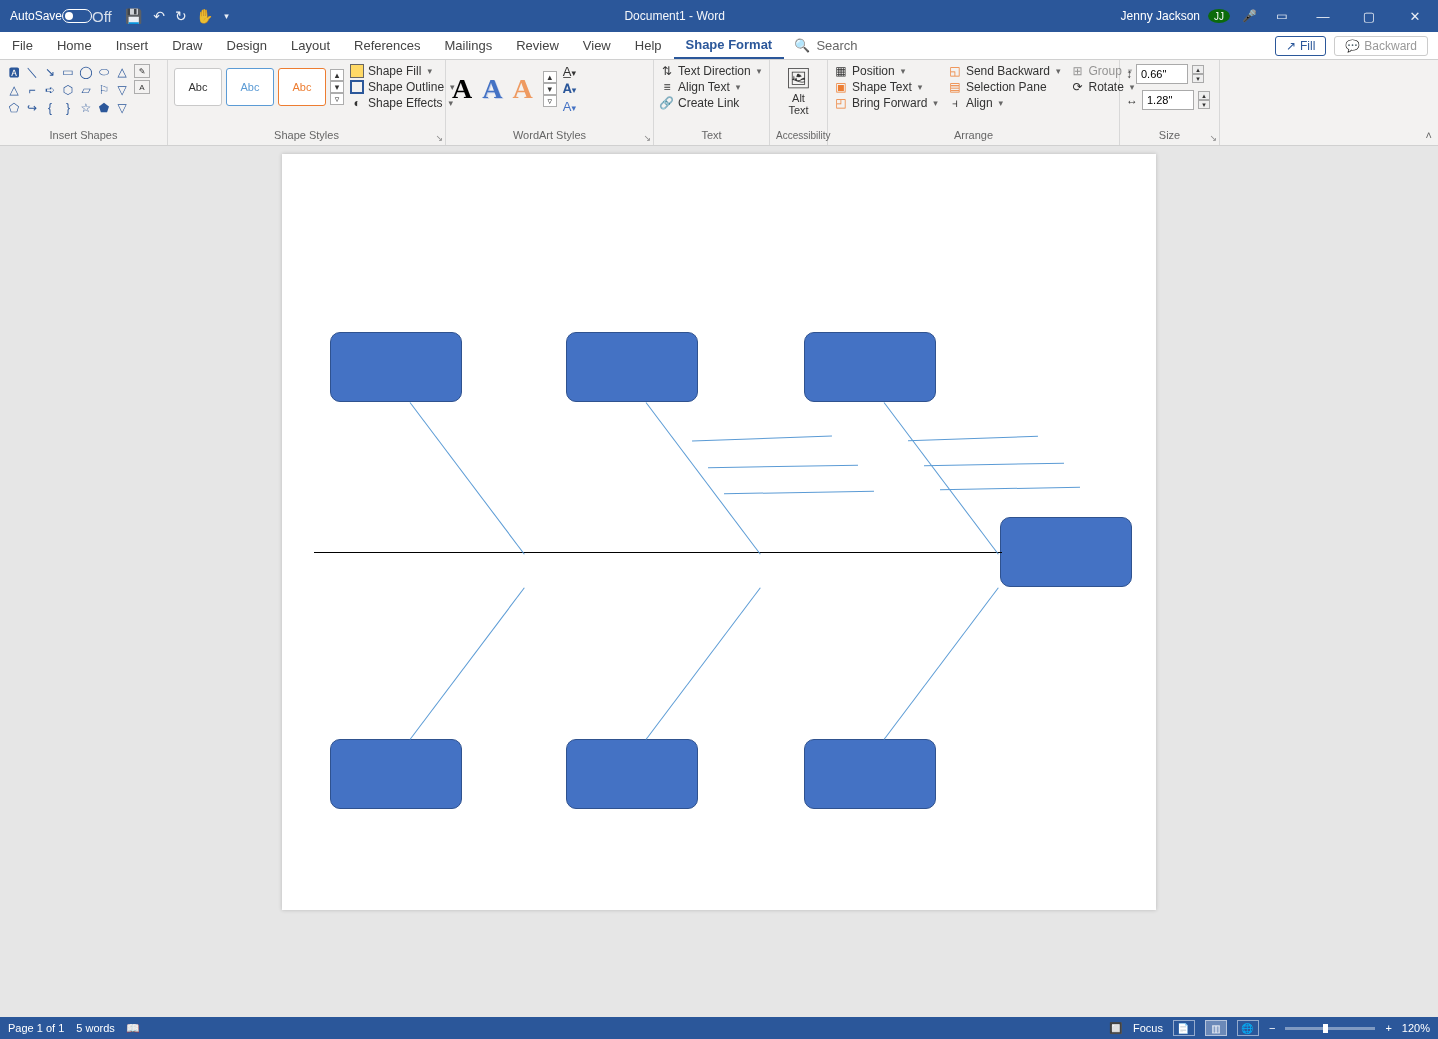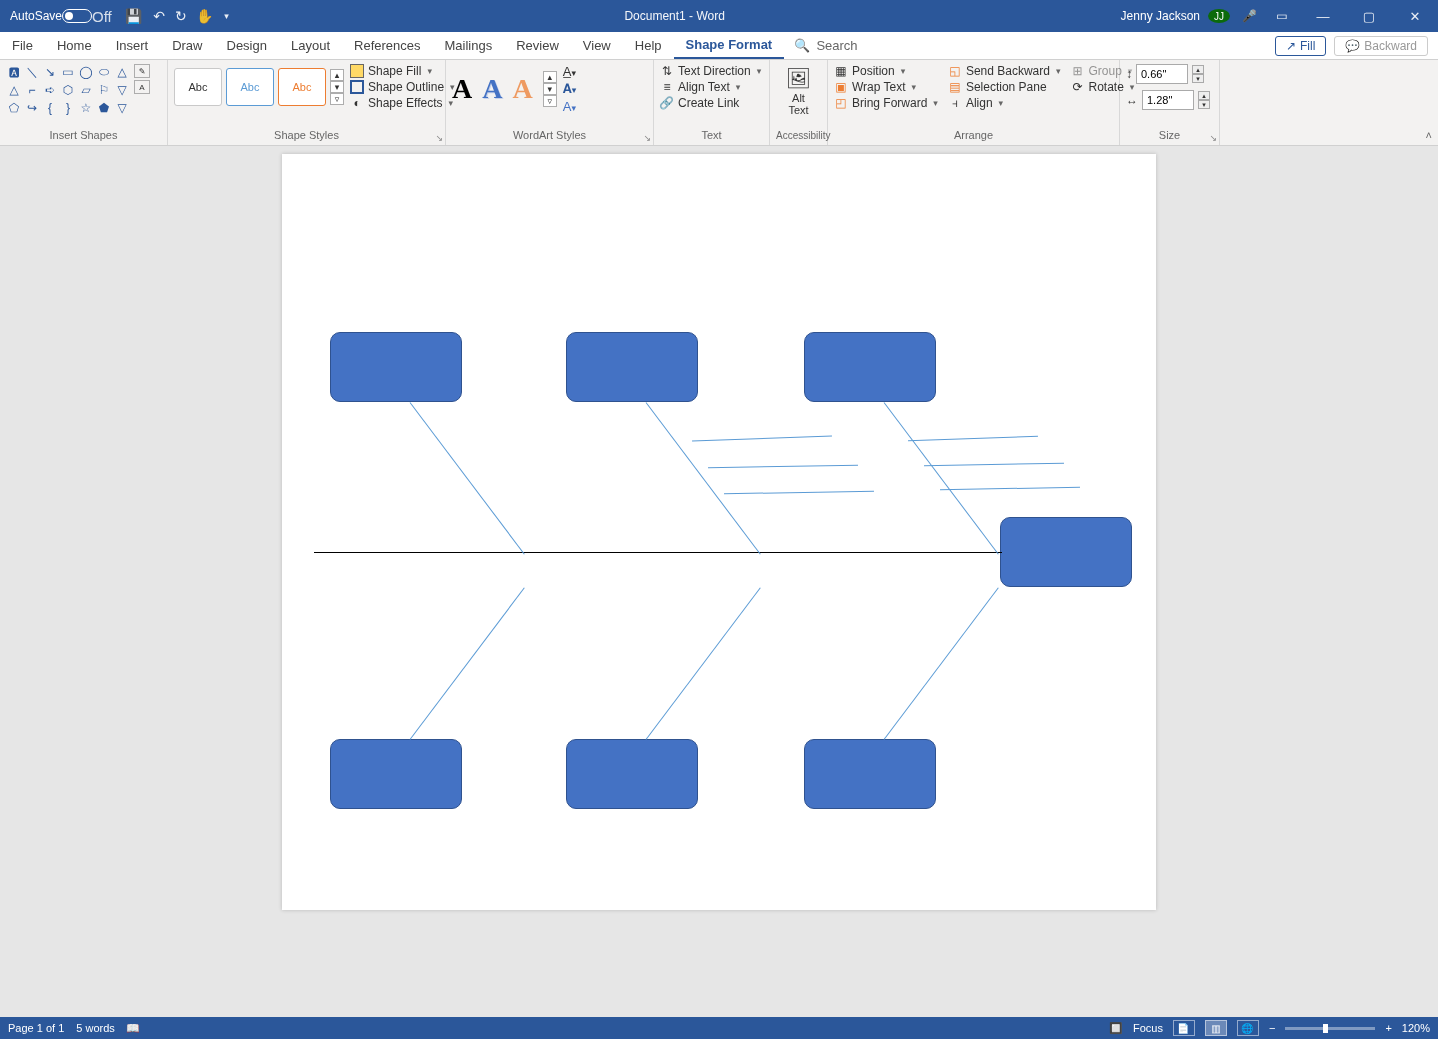--- a/index.html
+++ b/index.html
@@ -288,21 +288,21 @@
           <span class="dd">▾</span>
         </div>
       <div class="ropt" style="opacity:.5">
           <span class="ic">⊞</span>
           <span>Group</span>
           <span class="dd">▾</span>
         </div>
 
       <div class="ropt">
           <span class="ic" style="color:#ed7d31">▣</span>
-          <span>Wrap Text</span>
+          <span>Shape Text</span>
           <span class="dd">▾</span>
         </div>
       <div class="ropt">
           <span class="ic" style="color:#ed7d31">▤</span>
           <span>Selection Pane</span>
         </div>
       <div class="ropt">
           <span class="ic">⟳</span>
           <span>Rotate</span>
           <span class="dd">▾</span>

